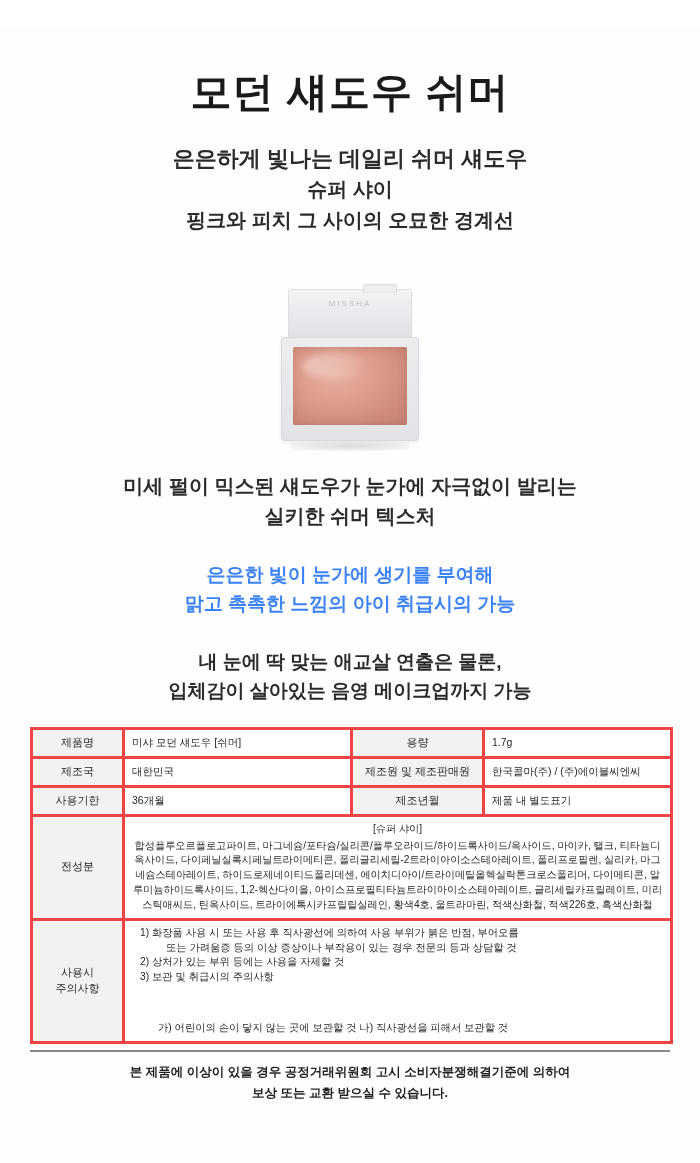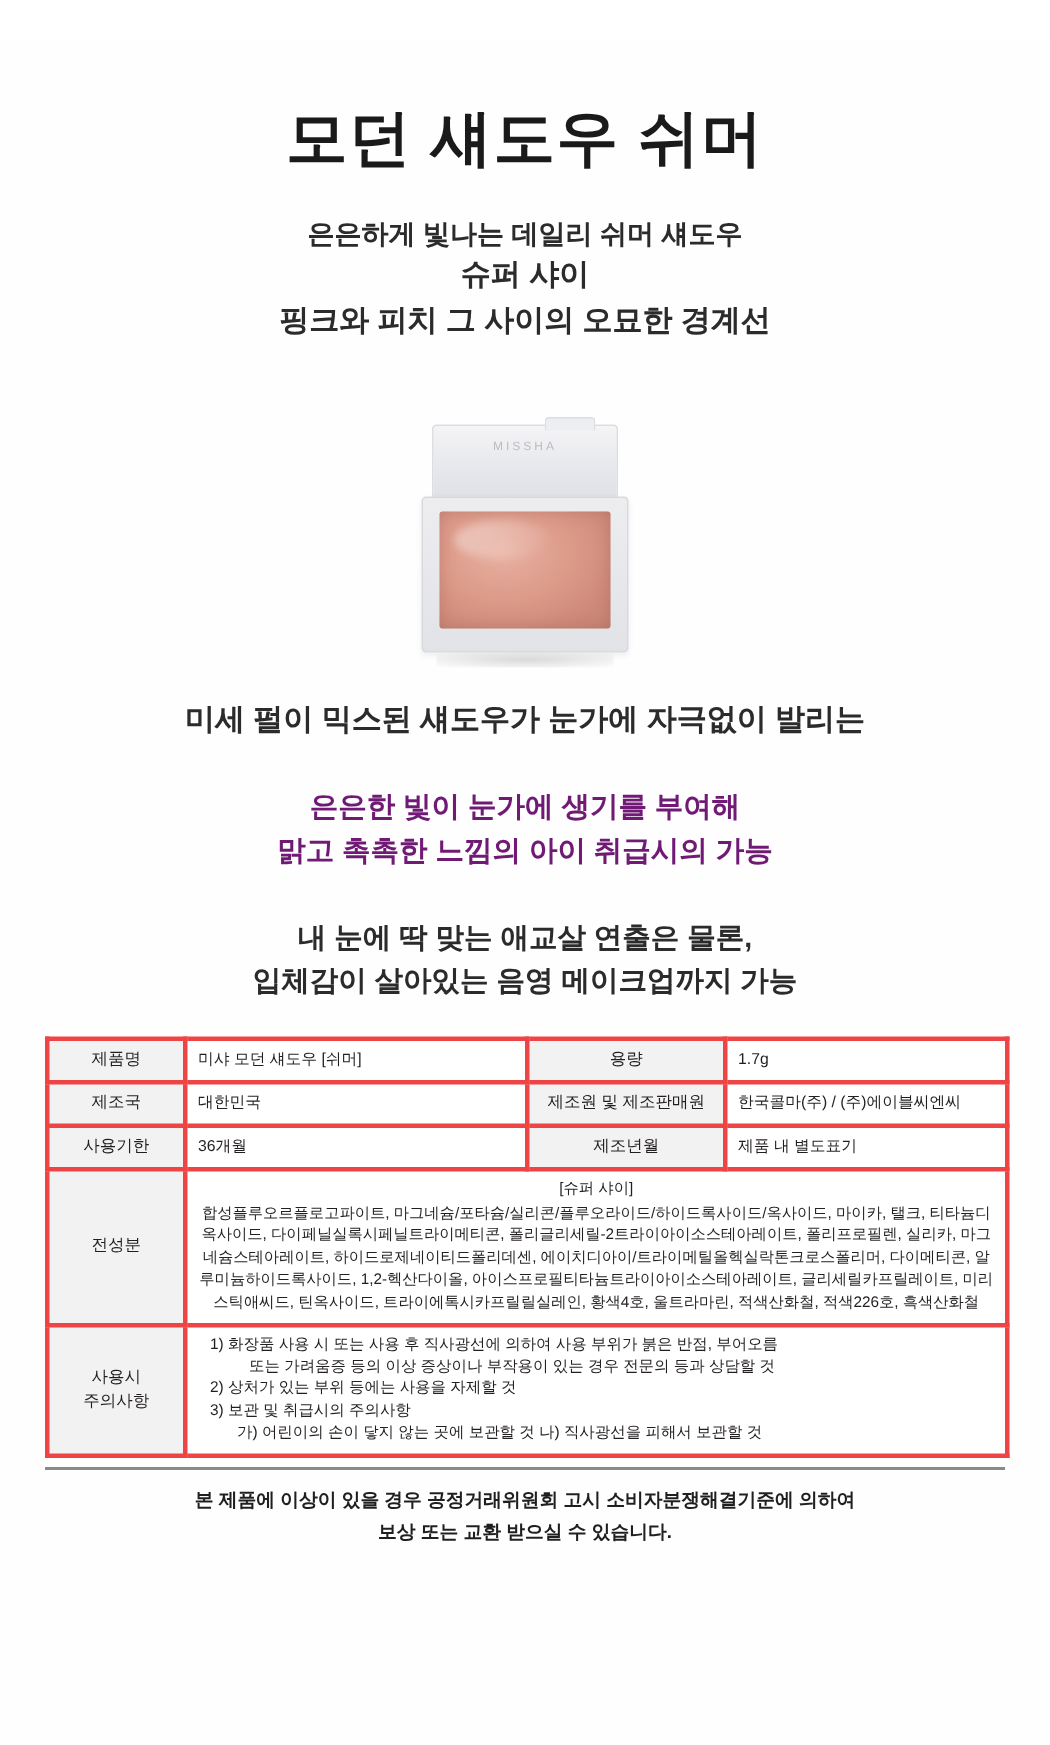--- a/index.html
+++ b/index.html
@@ -26,21 +26,21 @@
     text-align: center;
     font-size: 41px;
     font-weight: bold;
     letter-spacing: 1px;
     color: #1a1a1a;
     padding-top: 42px;
     line-height: 1.15;
   }
   .subtitle {
     text-align: center;
-    font-size: 18px;
+    font-size: 22px;
     font-weight: bold;
     color: #2b2b2b;
     margin-top: 22px;
   }
   .lead-block {
     text-align: center;
     line-height: 1.55;
   }
   .lead-1 {
     font-size: 20px;
@@ -135,21 +135,21 @@
     width: 118px;
     height: 10px;
     background: radial-gradient(ellipse at center, rgba(0,0,0,0.14), rgba(0,0,0,0));
   }
   
   .mid-block {
     text-align: center;
     line-height: 1.5;
   }
   .mid-1 { margin-top: 14px; font-size: 20px; font-weight: bold; color: #2b2b2b; }
-  .mid-2 { margin-top: 30px; font-size: 19px; font-weight: bold; color: #701a75; }
+  .mid-2 { margin-top: 30px; font-size: 19px; font-weight: bold; color: #3b82f6; }
   .mid-3 { margin-top: 30px; font-size: 19px; font-weight: bold; color: #2b2b2b; }
   
   .spec-wrap {
     margin: 22px auto 0 auto;
     width: 640px;
   }
   table.spec {
     width: 100%;
     border-collapse: collapse;
     font-size: 10.5px;
@@ -178,21 +178,21 @@
     word-break: break-all;
     text-align: center;
   }
   .ing-head { display: block; margin-bottom: 2px; }
   .caution-cell {
     font-size: 10.3px;
     line-height: 1.72;
   }
   .caution-cell .c-line { display: block; padding-left: 18px; text-indent: -10px; }
   .caution-cell .c-sub { display: block; padding-left: 34px; text-indent: 0; }
-  .caution-cell .c-sub2 { display: block; padding-left: 26px; text-indent: 0; }
+  .caution-cell .c-sub2 { display: block; padding-left: 26px; text-indent: 0; margin-top: 36px; }
   .lbl-2line { line-height: 1.6; }
   
   .footer {
     margin-top: 10px;
     text-align: center;
     font-size: 12.5px;
     font-weight: bold;
     line-height: 1.65;
     color: #1f1f1f;
   }
@@ -226,20 +226,21 @@
       <div class="pan">
         <div class="pan-shine"></div>
       </div>
       <div class="shadow-el"></div>
     </div>
   </div>
 
   <div class="mid-block">
     <div class="mid-1">
       <div>미세 펄이 믹스된 섀도우가 눈가에 자극없이 발리는</div>
+      <div>실키한 쉬머 텍스처</div>
     </div>
     <div class="mid-2">
       <div>은은한 빛이 눈가에 생기를 부여해</div>
       <div>맑고 촉촉한 느낌의 아이 취급시의 가능</div>
     </div>
     <div class="mid-3">
       <div>내 눈에 딱 맞는 애교살 연출은 물론,</div>
       <div>입체감이 살아있는 음영 메이크업까지 가능</div>
     </div>
   </div>

